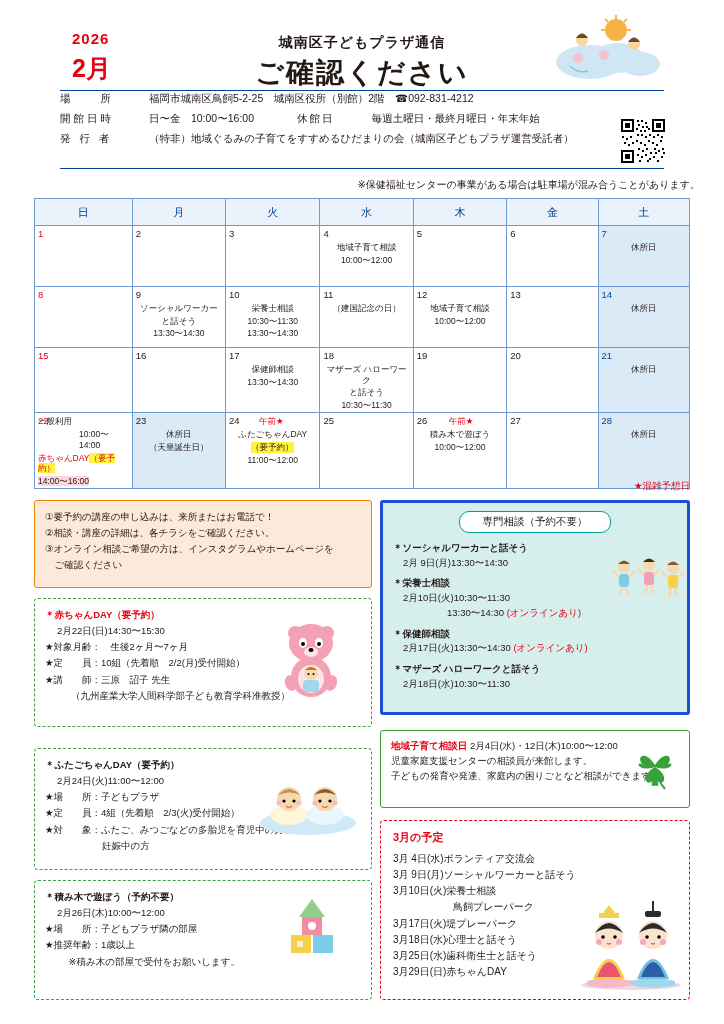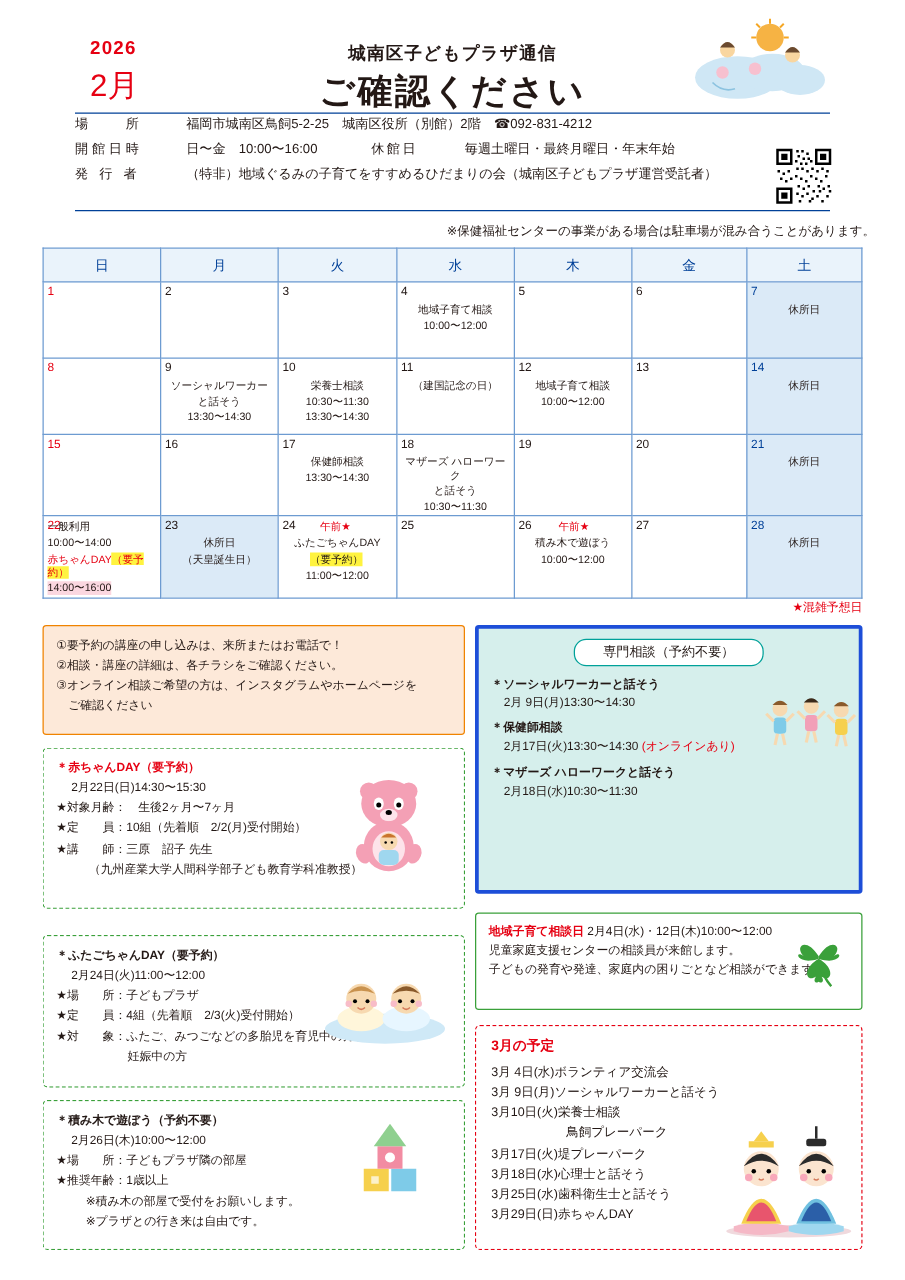--- a/index.html
+++ b/index.html
@@ -10,21 +10,21 @@
     font-size:9px;
     color:#231815;
     position:relative;
     overflow:hidden;
   }
   .page{position:relative;width:724px;height:1024px;}
 
   
   .hdr{position:absolute;left:0;top:16px;width:724px;height:70px;}
   .year{position:absolute;left:72px;top:14px;font-size:15px;color:#e60012;font-weight:bold;letter-spacing:1px;}
-  .month{position:absolute;left:72px;top:36px;font-size:25px;color:#e60012;font-weight:normal;}
+  .month{position:absolute;left:72px;top:36px;font-size:25px;color:#e60012;font-weight:bold;}
   .htitle1{position:absolute;left:0;top:18px;width:724px;text-align:center;font-size:14px;font-weight:bold;letter-spacing:1px;}
   .htitle2{position:absolute;left:0;top:38px;width:724px;text-align:center;font-size:28px;font-weight:bold;letter-spacing:2px;}
 
   .cloudart{position:absolute;left:520px;top:14px;width:150px;height:70px;}
 
   
   .info{position:absolute;left:60px;top:92px;width:600px;}
   .inforow{position:relative;height:20px;font-size:10.5px;}
   .inforow .lb{display:inline-block;width:86px;letter-spacing:3px;}
   .inforow .v1{display:inline-block;}
@@ -299,21 +299,21 @@
         <td class="sat closed">
           <div class="dnum">21</div>
           <div class="ev">休所日</div>
         </td>
       </tr>
 
       <tr>
         <td class="sun">
           <div class="dnum">22</div>
           <div class="evl" style="position:absolute;margin-top:-11px;">一般利用</div>
-          <div class="evl" style="margin-top:2px;">10:00〜14:00</div>
+          <div class="evl" style="margin-top:2px;margin-left:41px;">10:00〜14:00</div>
           <div class="evl">
             <span class="red">赤ちゃんDAY</span><span class="hl-yellow red">（要予約）</span>
           </div>
           <div class="evl hl-pink" style="display:inline-block;">14:00〜16:00</div>
         </td>
         <td class="closed">
           <div class="dnum">23</div>
           <div class="ev">休所日</div>
           <div class="ev">（天皇誕生日）</div>
         </td>
@@ -351,20 +351,28 @@
     <div>②相談・講座の詳細は、各チラシをご確認ください。</div>
     <div>③オンライン相談ご希望の方は、インスタグラムやホームページを</div>
     <div>　ご確認ください</div>
   </div>
 
   <div class="box bx-green">
     <div class="ttl">専門相談（予約不要）</div>
     <div class="itm">
       <b>＊ソーシャルワーカーと話そう</b>
       <span class="dt">2月 9日(月)13:30〜14:30</span>
+    </div>
+    <div class="itm">
+      <b>＊栄養士相談</b>
+      <span class="dt">2月10日(火)10:30〜11:30</span>
+      <span class="dt">
+        <span style="padding-left:44px;">13:30〜14:30</span>
+        <span class="online">(オンラインあり)</span>
+      </span>
     </div>
     <div class="itm">
       <b>＊保健師相談</b>
       <span class="dt">
         <span>2月17日(火)13:30〜14:30</span>
         <span class="online">(オンラインあり)</span>
       </span>
     </div>
     <div class="itm">
       <b>＊マザーズ ハローワークと話そう</b>
@@ -461,21 +469,20 @@
       </g>
     </svg>
   </div>
 
   <div class="box bx-dash-green3">
     <div class="hd">＊積み木で遊ぼう（予約不要）</div>
     <div style="padding-left:12px;">2月26日(木)10:00〜12:00</div>
     <div>★場　　所：子どもプラザ隣の部屋</div>
     <div>★推奨年齢：1歳以上</div>
     <div class="ind">　※積み木の部屋で受付をお願いします。</div>
-    <div class="ind">　※プラザとの行き来は自由です。</div>
     <svg class="ill" style="left:238px;top:14px;width:84px;height:62px;" viewBox="0 0 84 62">
       <rect x="18" y="40" width="20" height="18" fill="#f6d04d"></rect>
       <rect x="40" y="40" width="20" height="18" fill="#7ecbe8"></rect>
       <rect x="29" y="22" width="20" height="18" fill="#f28ca2"></rect>
       <polygon points="39,4 52,22 26,22" fill="#8fd08f"></polygon>
       <circle cx="39" cy="31" r="4" fill="#fff"></circle>
       <rect x="24" y="46" width="6" height="6" fill="#fff" opacity="0.7"></rect>
     </svg>
   </div>
 

